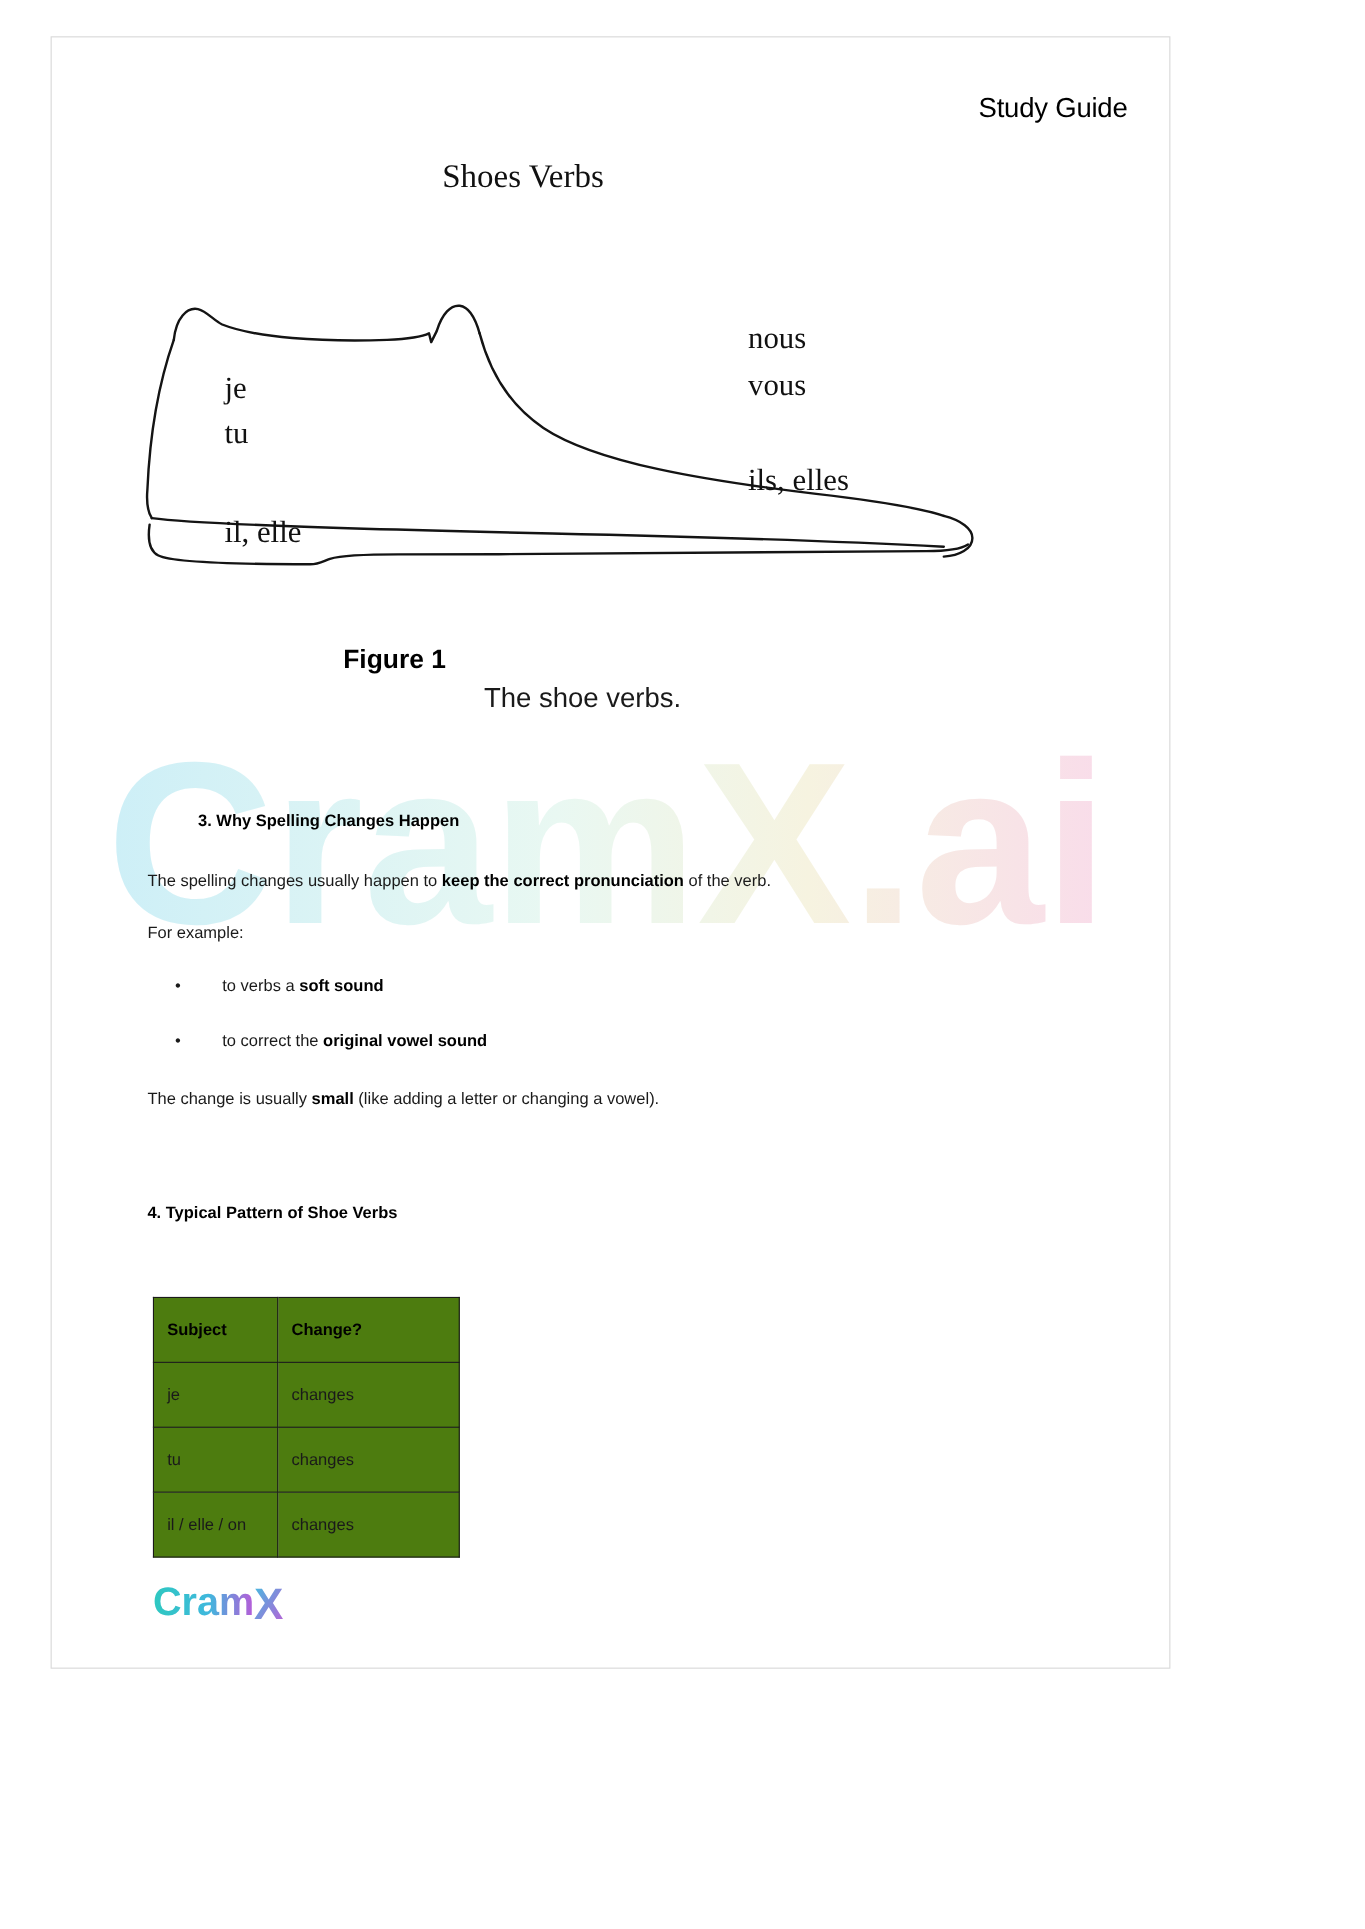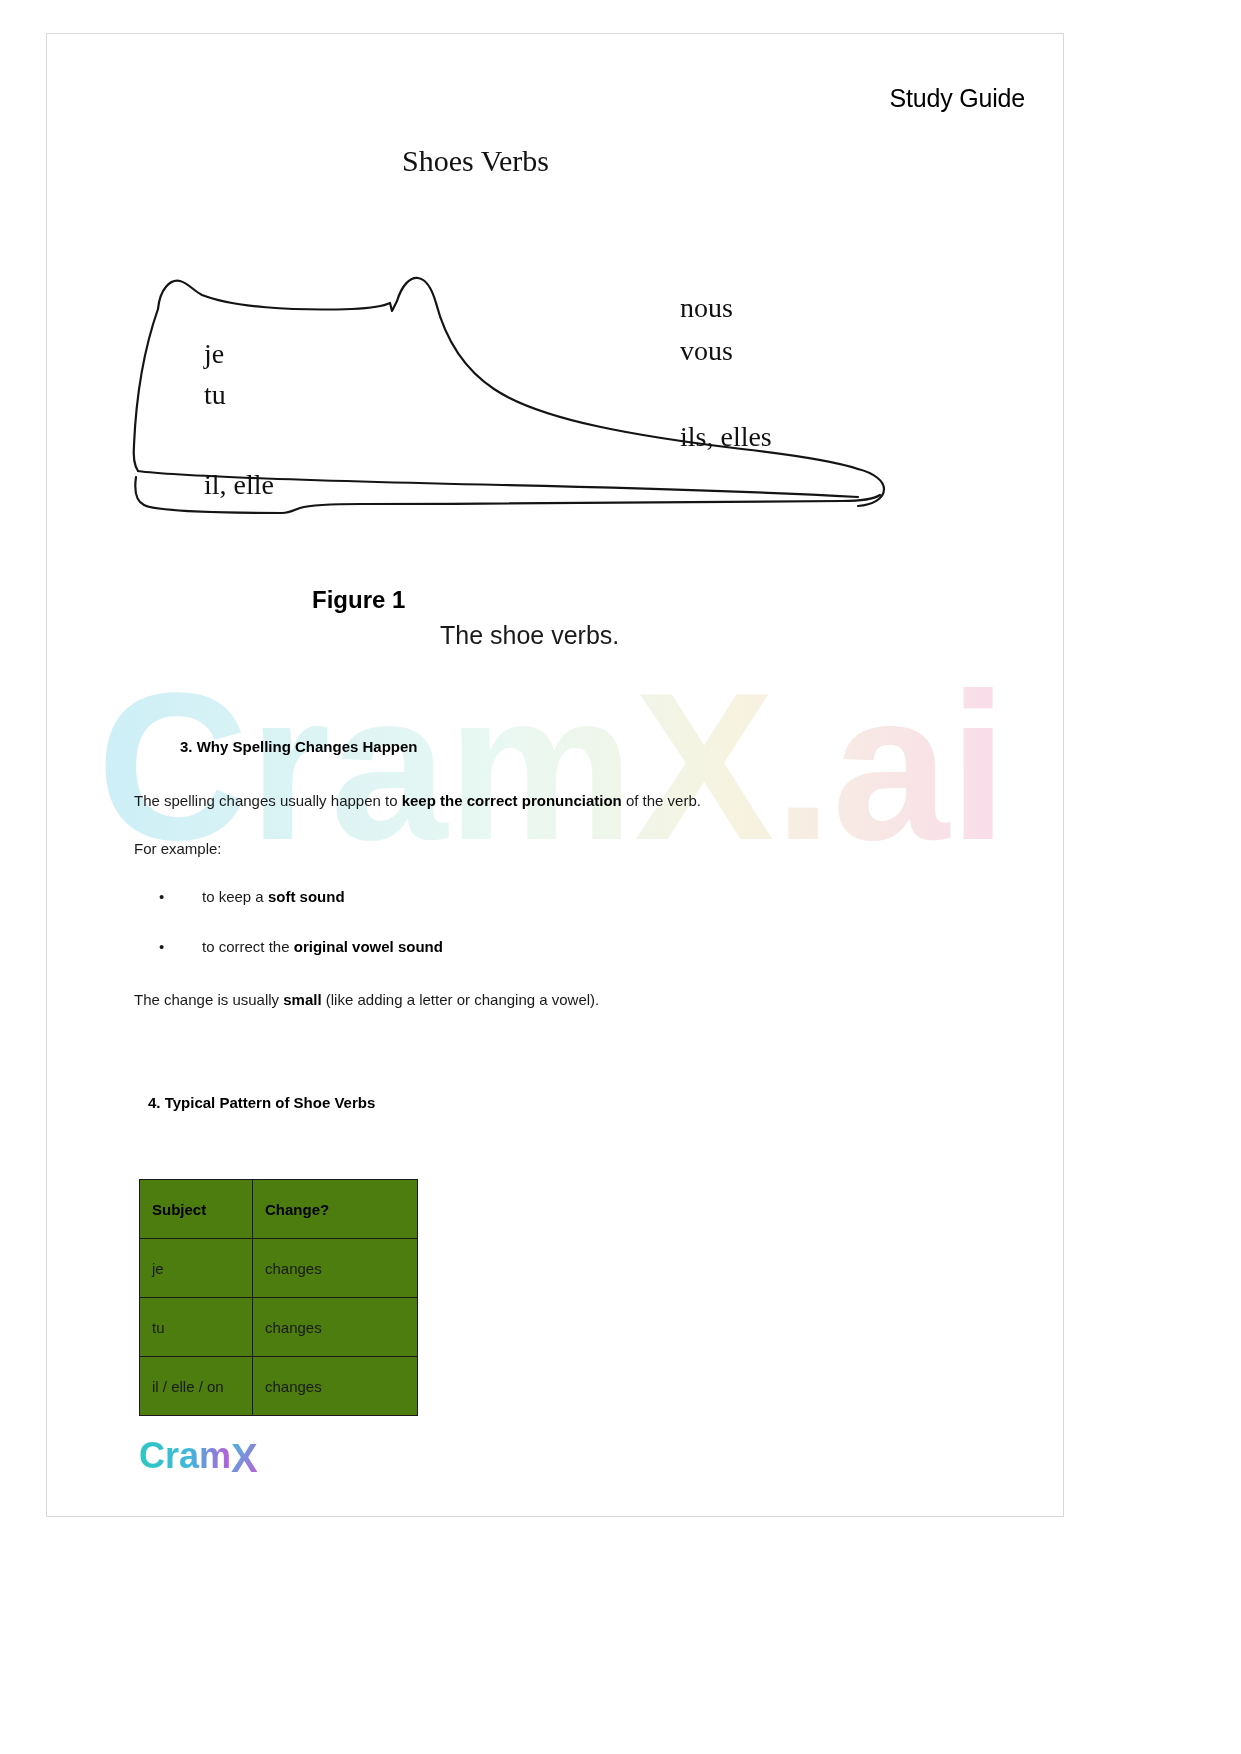--- a/index.html
+++ b/index.html
@@ -113,21 +113,21 @@
   
   .sec-head {
     position: absolute;
     left: 87px;
     font-size: 15px;
     font-weight: bold;
     color: #000000;
     z-index: 3;
   }
   .sec3-head { top: 704px; margin-left: 46px; }
-  .sec4-head { top: 1060px; margin-left: 14px; }
+  .sec4-head { top: 1060px; }
 
   .para {
     position: absolute;
     left: 87px;
     font-size: 15px;
     color: #1a1a1a;
     z-index: 3;
   }
   .para1 { top: 758px; }
   .para2 { top: 806px; }
@@ -265,21 +265,21 @@
 
     <div class="para para1">
       <span>The spelling changes usually happen to </span><b>keep the correct pronunciation</b><span> of the verb.</span>
     </div>
 
     <div class="para para2">For example:</div>
 
     <div class="bullets">
       <div class="bullet-row">
         <span class="bullet-dot">•</span>
-        <span class="bullet-text"><span>to keep a </span><b>soft sound</b></span>
+        <span class="bullet-text"><span>to verbs a </span><b>soft sound</b></span>
       </div>
       <div class="bullet-row">
         <span class="bullet-dot">•</span>
         <span class="bullet-text"><span>to correct the </span><b>original vowel sound</b></span>
       </div>
     </div>
 
     <div class="para para3">
       <span>The change is usually </span><b>small</b><span> (like adding a letter or changing a vowel).</span>
     </div>

